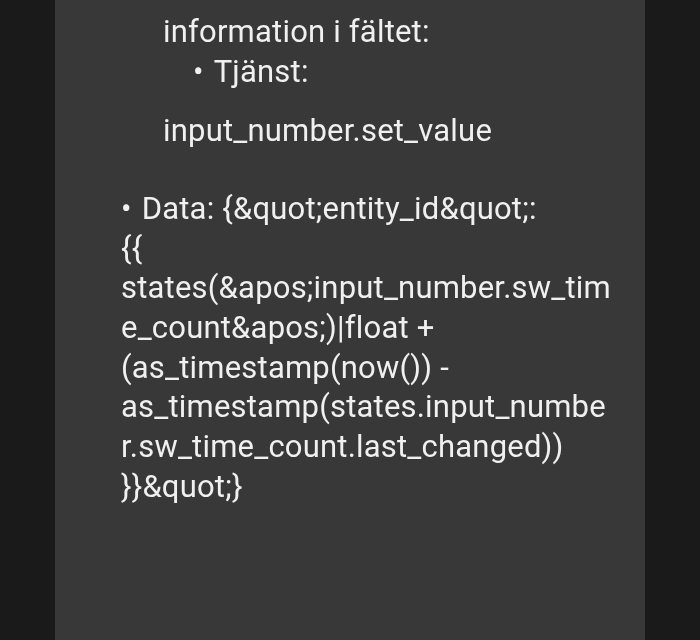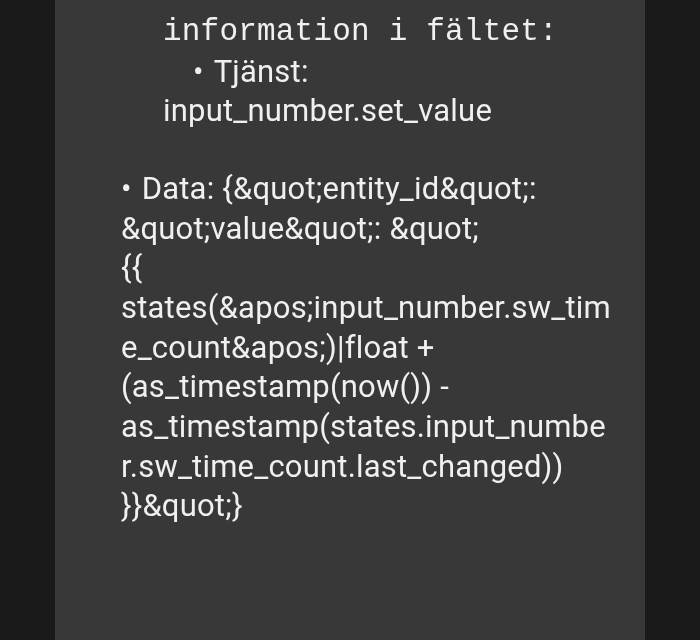--- a/index.html
+++ b/index.html
@@ -19,27 +19,27 @@
       margin: 0 55px;
       height: 100%;
       padding: 12px 30px 30px 30px;
       color: #f0f0f0;
       font-size: 31px;
       line-height: 1.28;
       letter-spacing: 0.2px;
     }
     .indent-1 {
       padding-left: 78px;
-      font-family: Liberation Mono, monospace;
     }
     .indent-2 {
       padding-left: 108px;
     }
     .indent-bullet {
       padding-left: 78px;
+      margin-top: 20px;
     }
     .bullet-row {
       display: flex;
     }
     .bullet {
       margin-right: 10px;
     }
     .spacer {
       height: 38px;
     }
@@ -69,17 +69,16 @@
     <span>input_number.set_value</span>
   </div>
 
   <div class="spacer"></div>
 
   <div class="block-2 wrap">
     <div class="bullet-row">
       <span class="bullet">•</span>
       <span>Data: {&amp;quot;entity_id&amp;quot;:</span>
     </div>
-    <div>&amp;quot;value&amp;quot;: &amp;quot;</div>
     <div class="wrap">{{ states(&amp;apos;input_number.sw_time_count&amp;apos;)|float + (as_timestamp(now()) - as_timestamp(states.input_number.sw_time_count.last_changed)) }}&amp;quot;}</div>
   </div>
 
 </div>
 
 </body></html>

